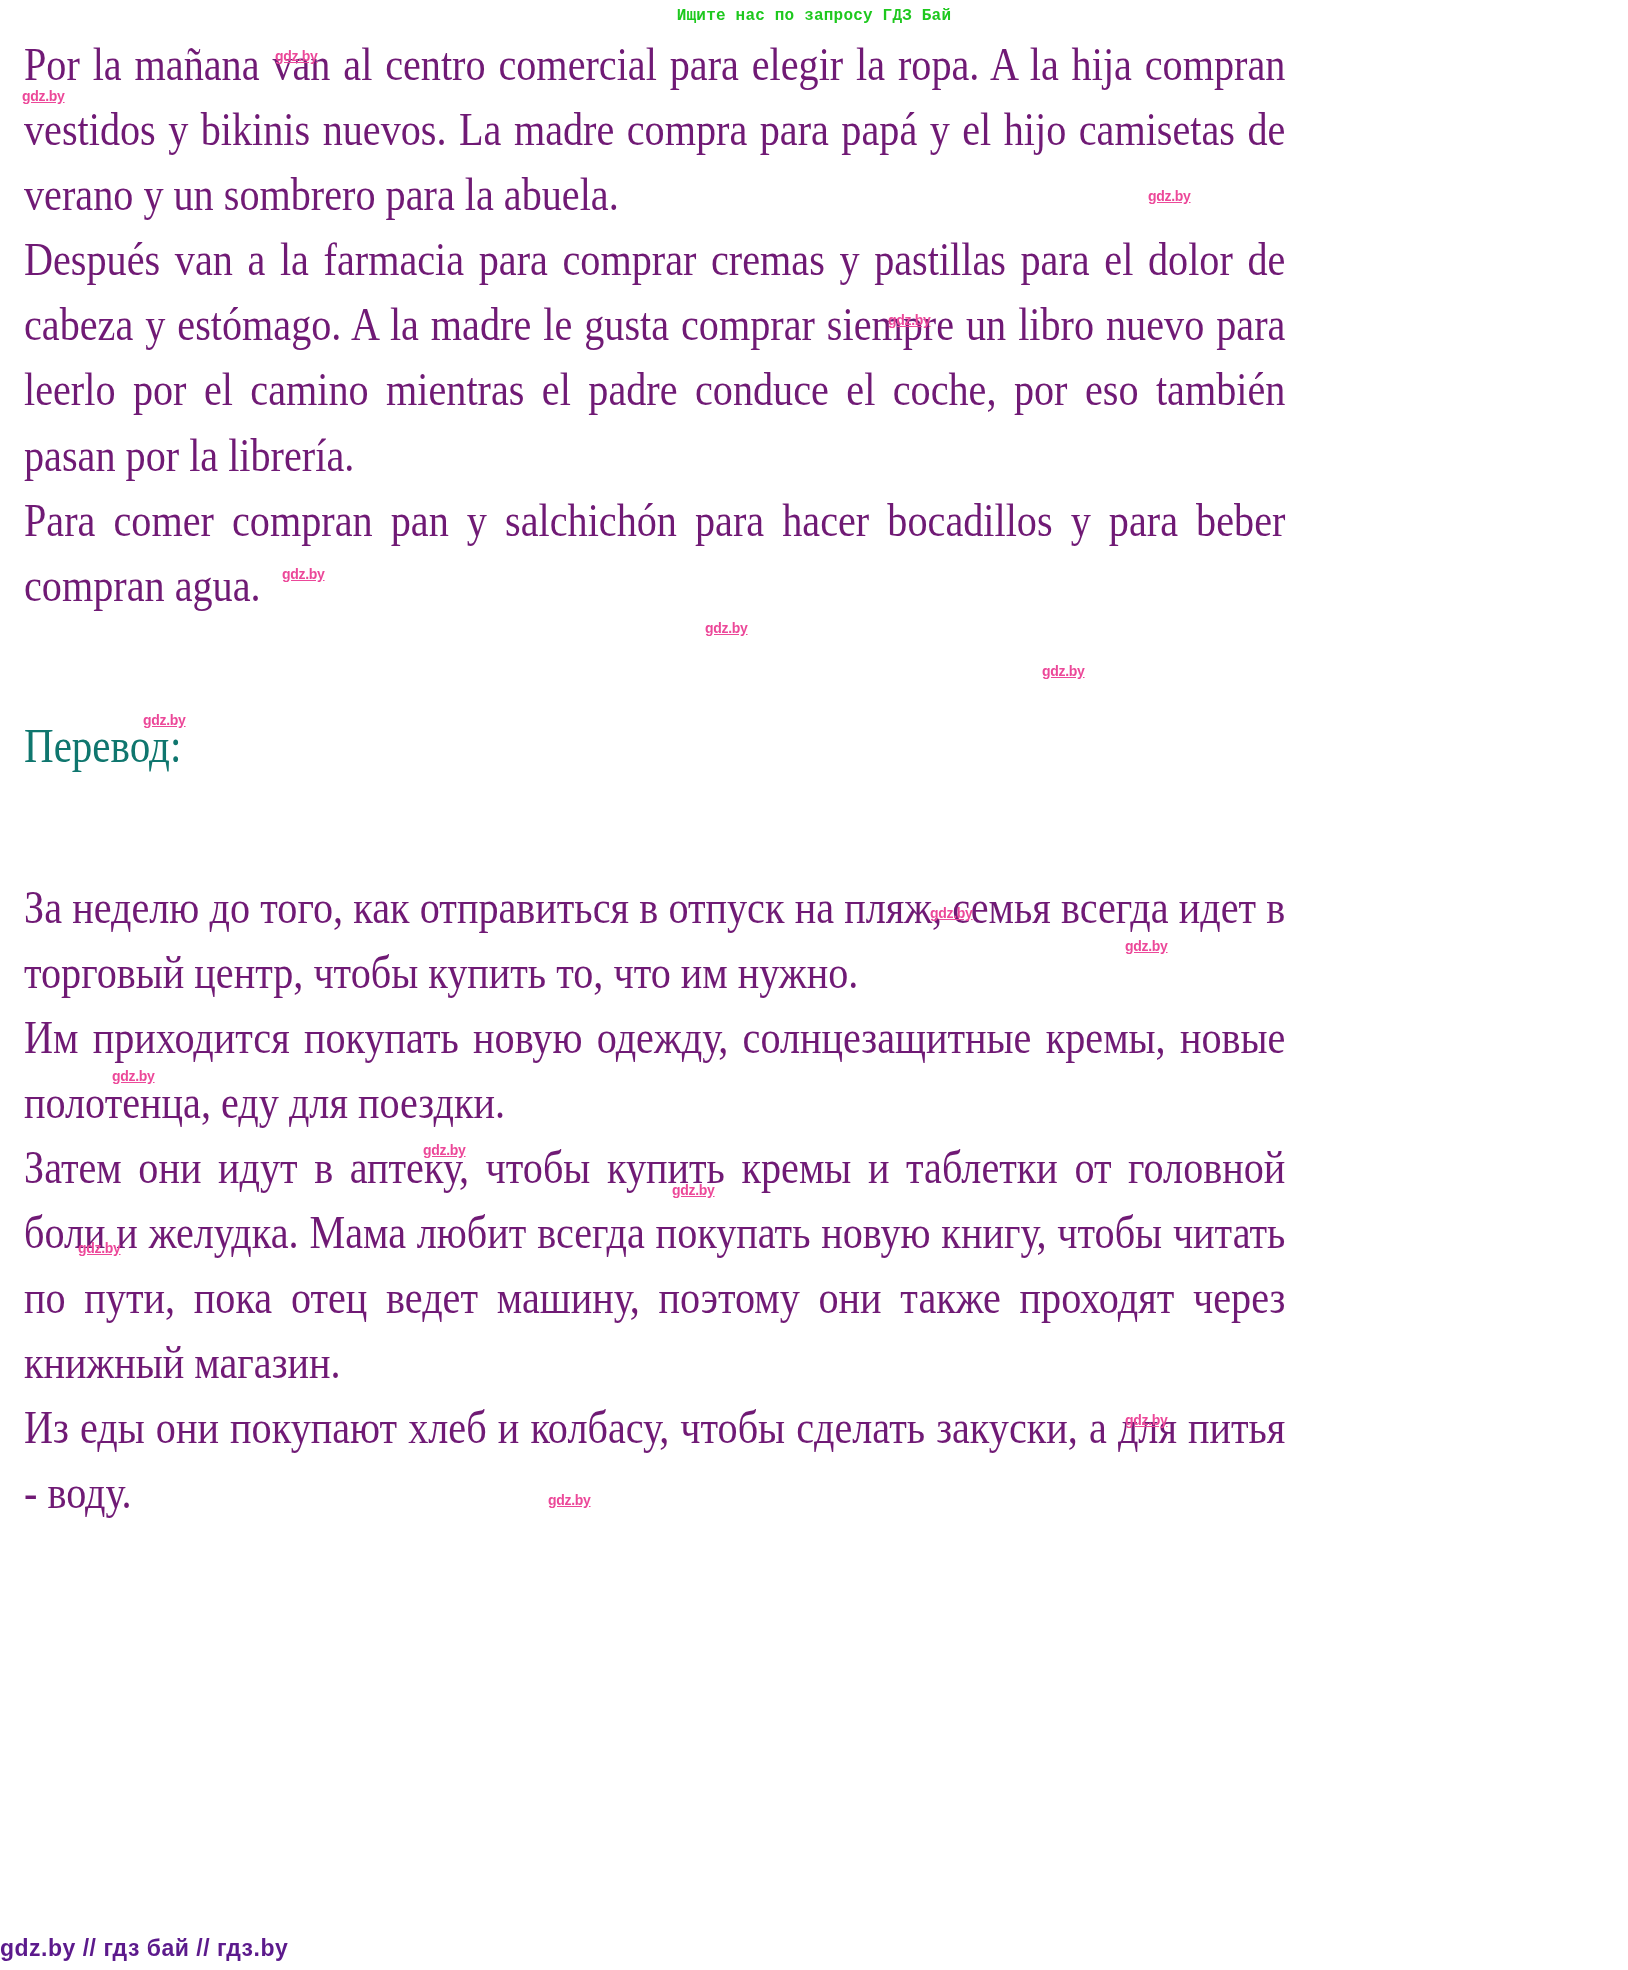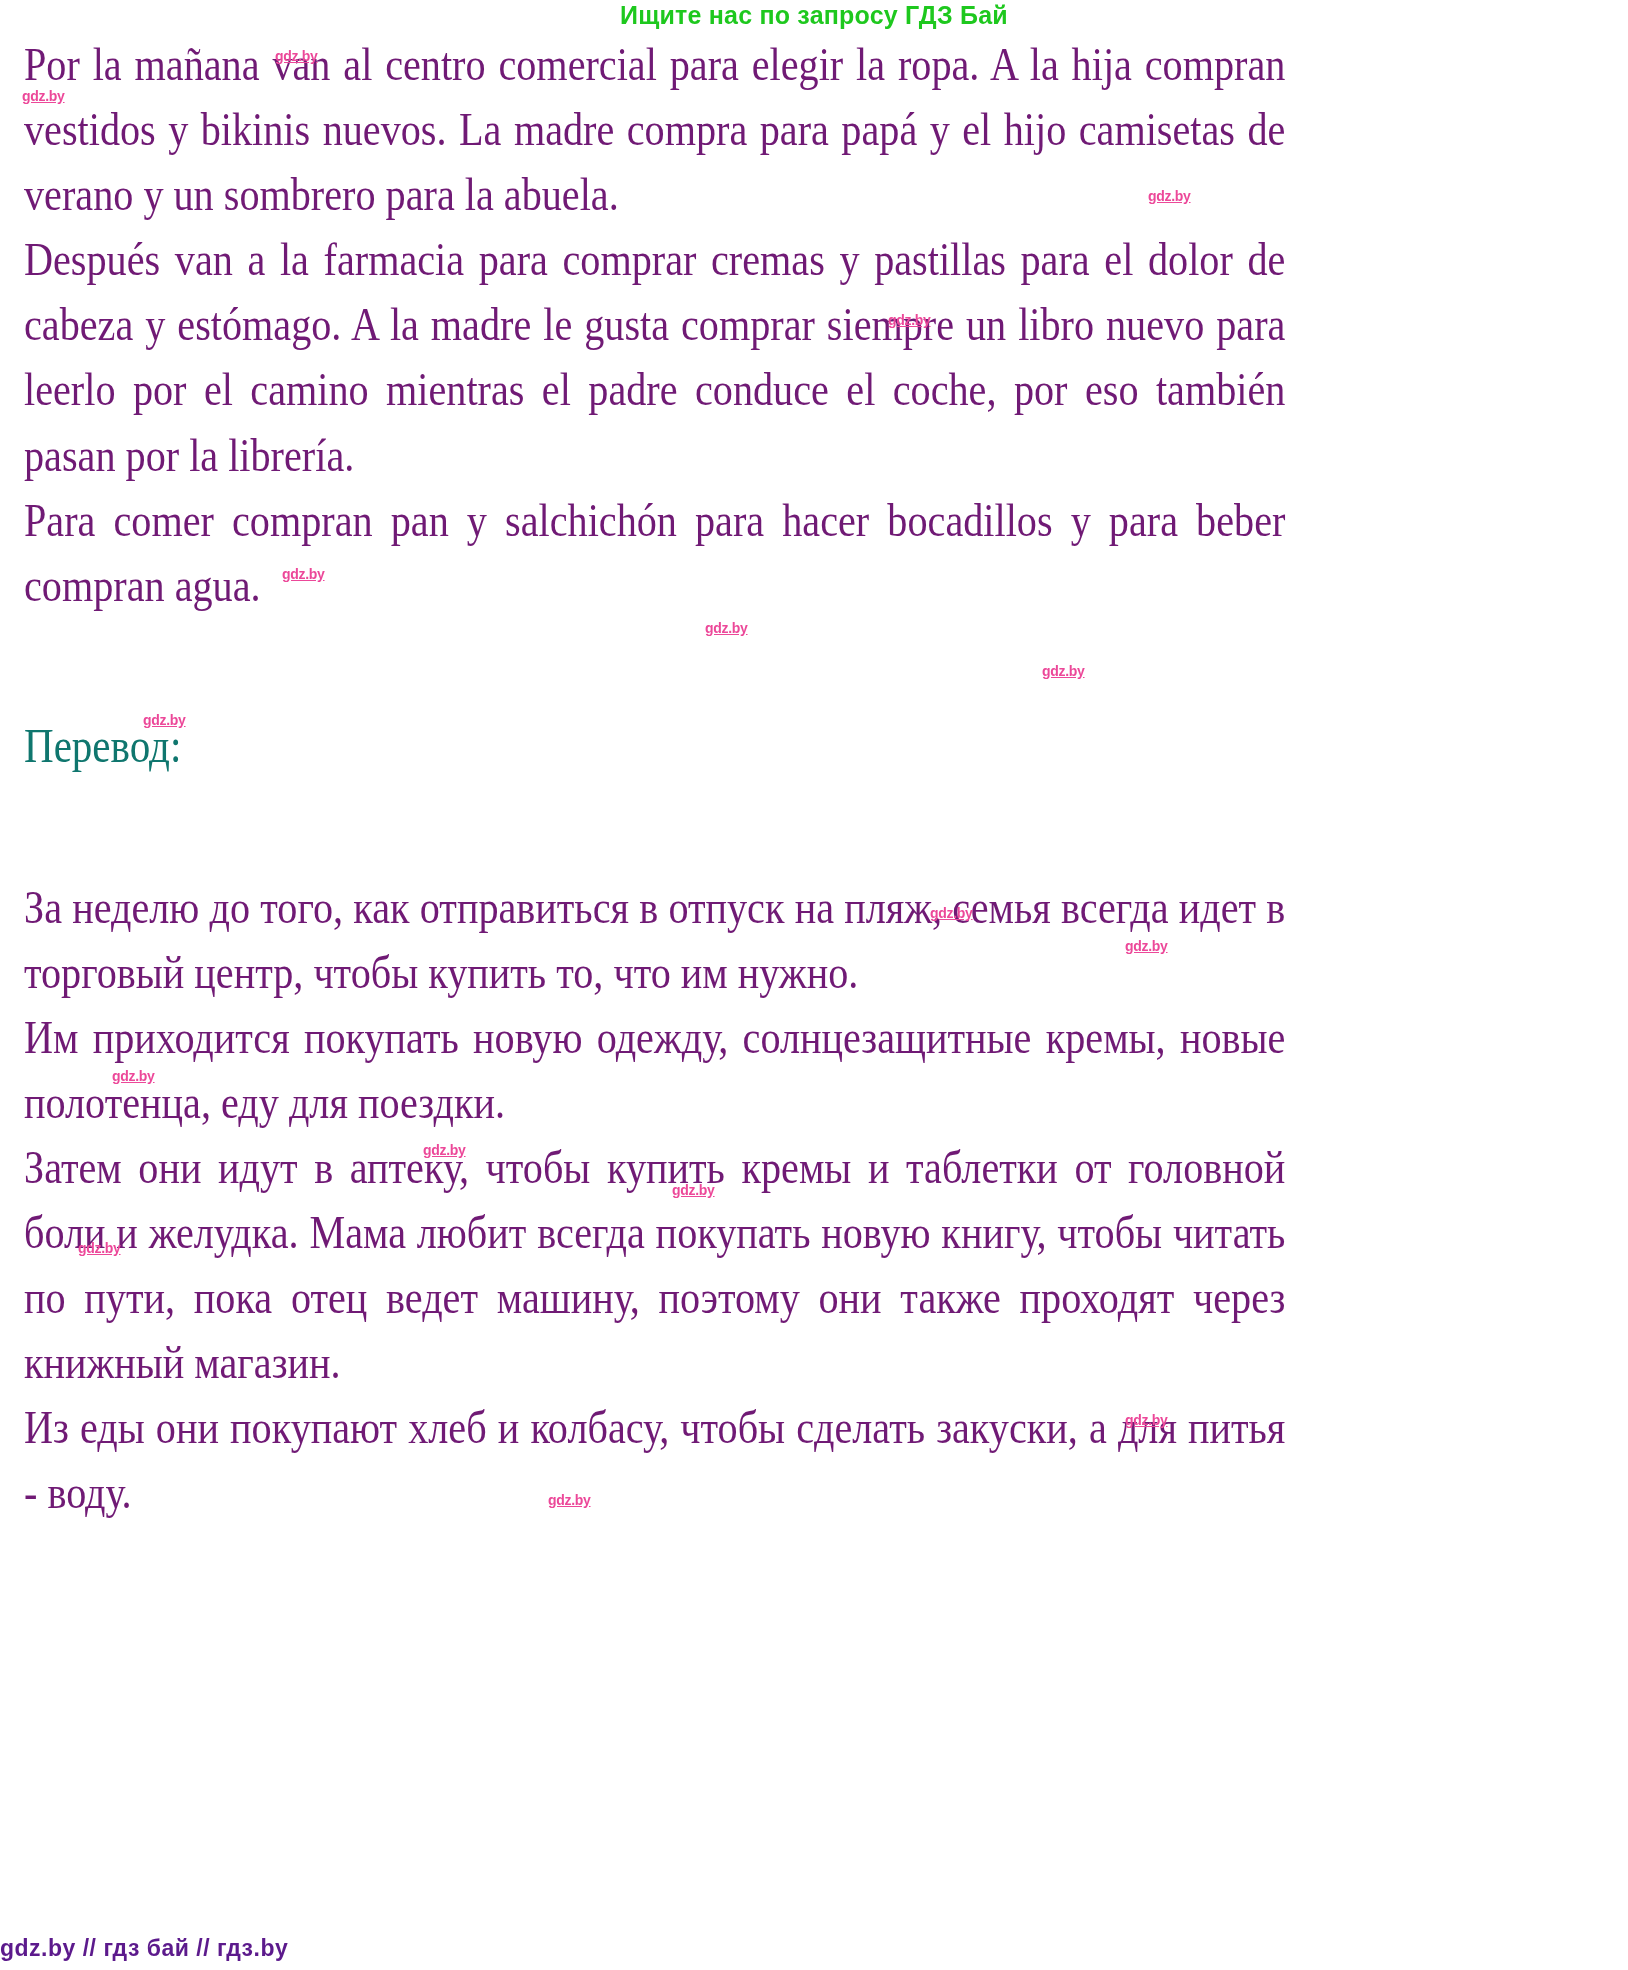--- a/index.html
+++ b/index.html
@@ -19,22 +19,22 @@
   #promo-banner {
     position: absolute;
     top: 0;
     left: 0;
     width: 1628px;
     height: 30px;
     text-align: center;
     line-height: 30px;
   }
   #promo-banner .promo-text {
-    font-family: Liberation Sans, sans-serif;
-    font-size: 25px;
+    font-family: Liberation Mono, monospace;
+    font-size: 16px;
     font-weight: 600;
     color: #1ec81e;
     letter-spacing: 0.2px;
   }
 
   
   #page-body {
     position: absolute;
     top: 32px;
     left: 24px;

